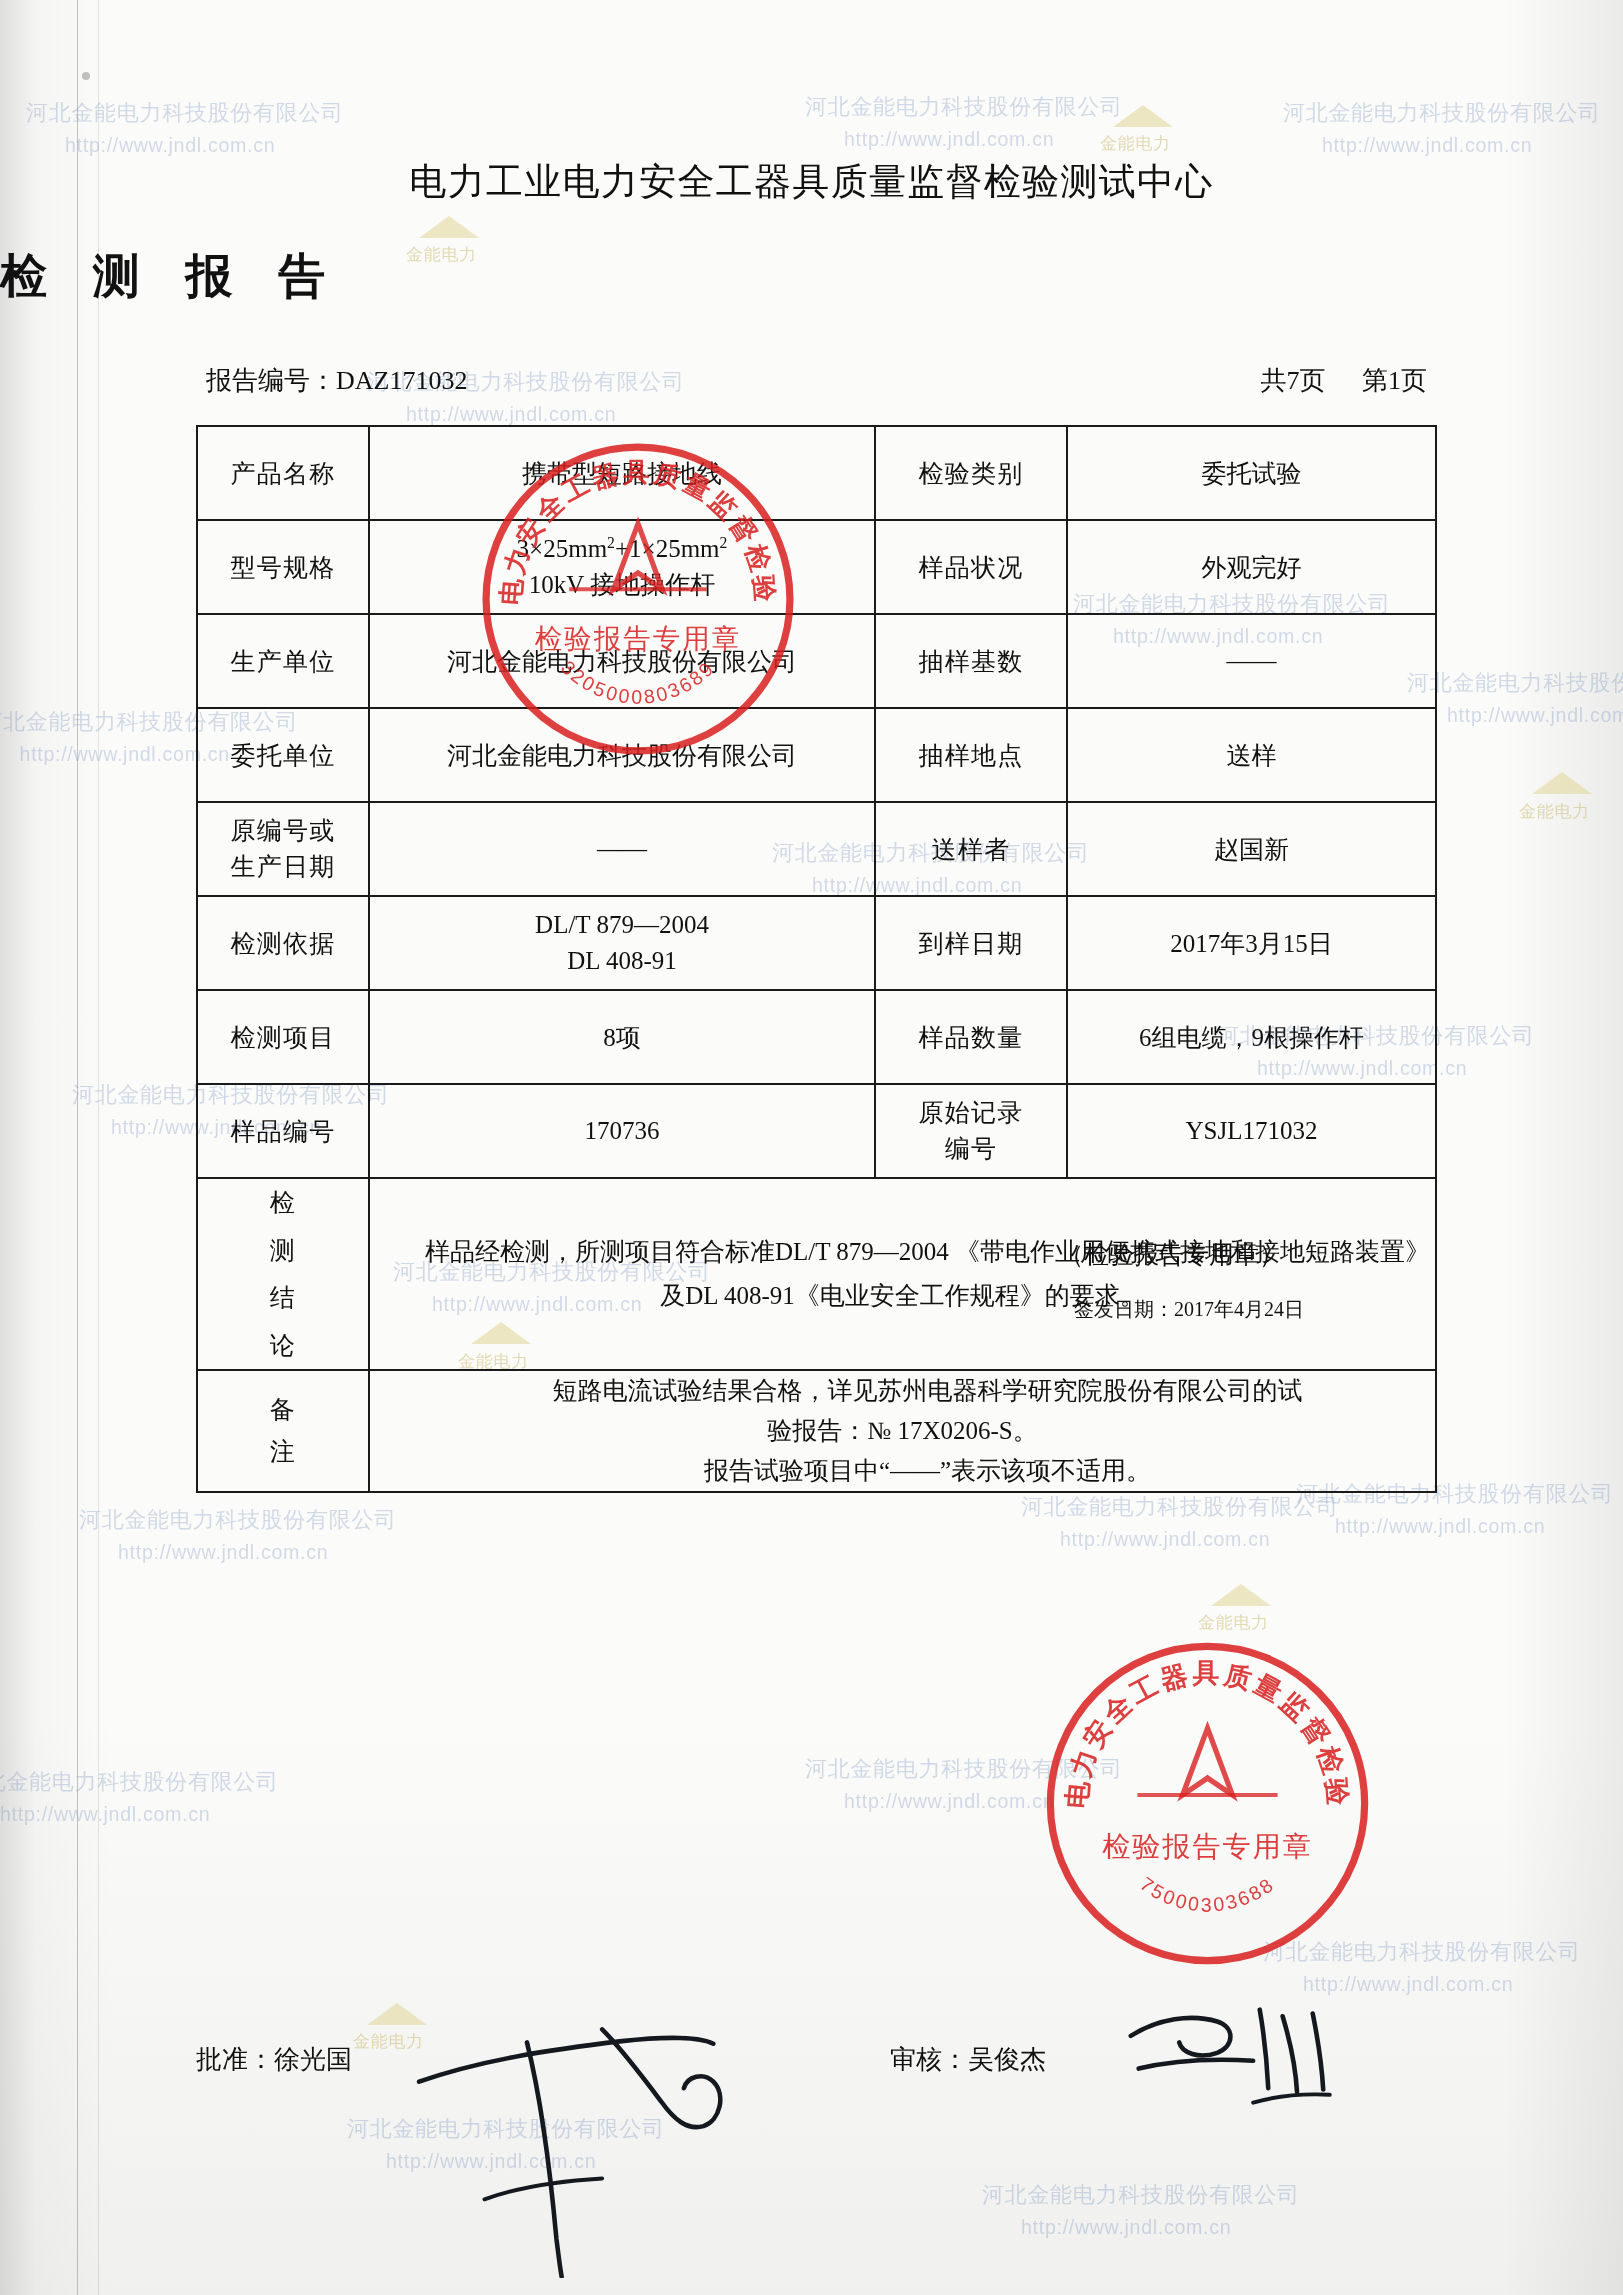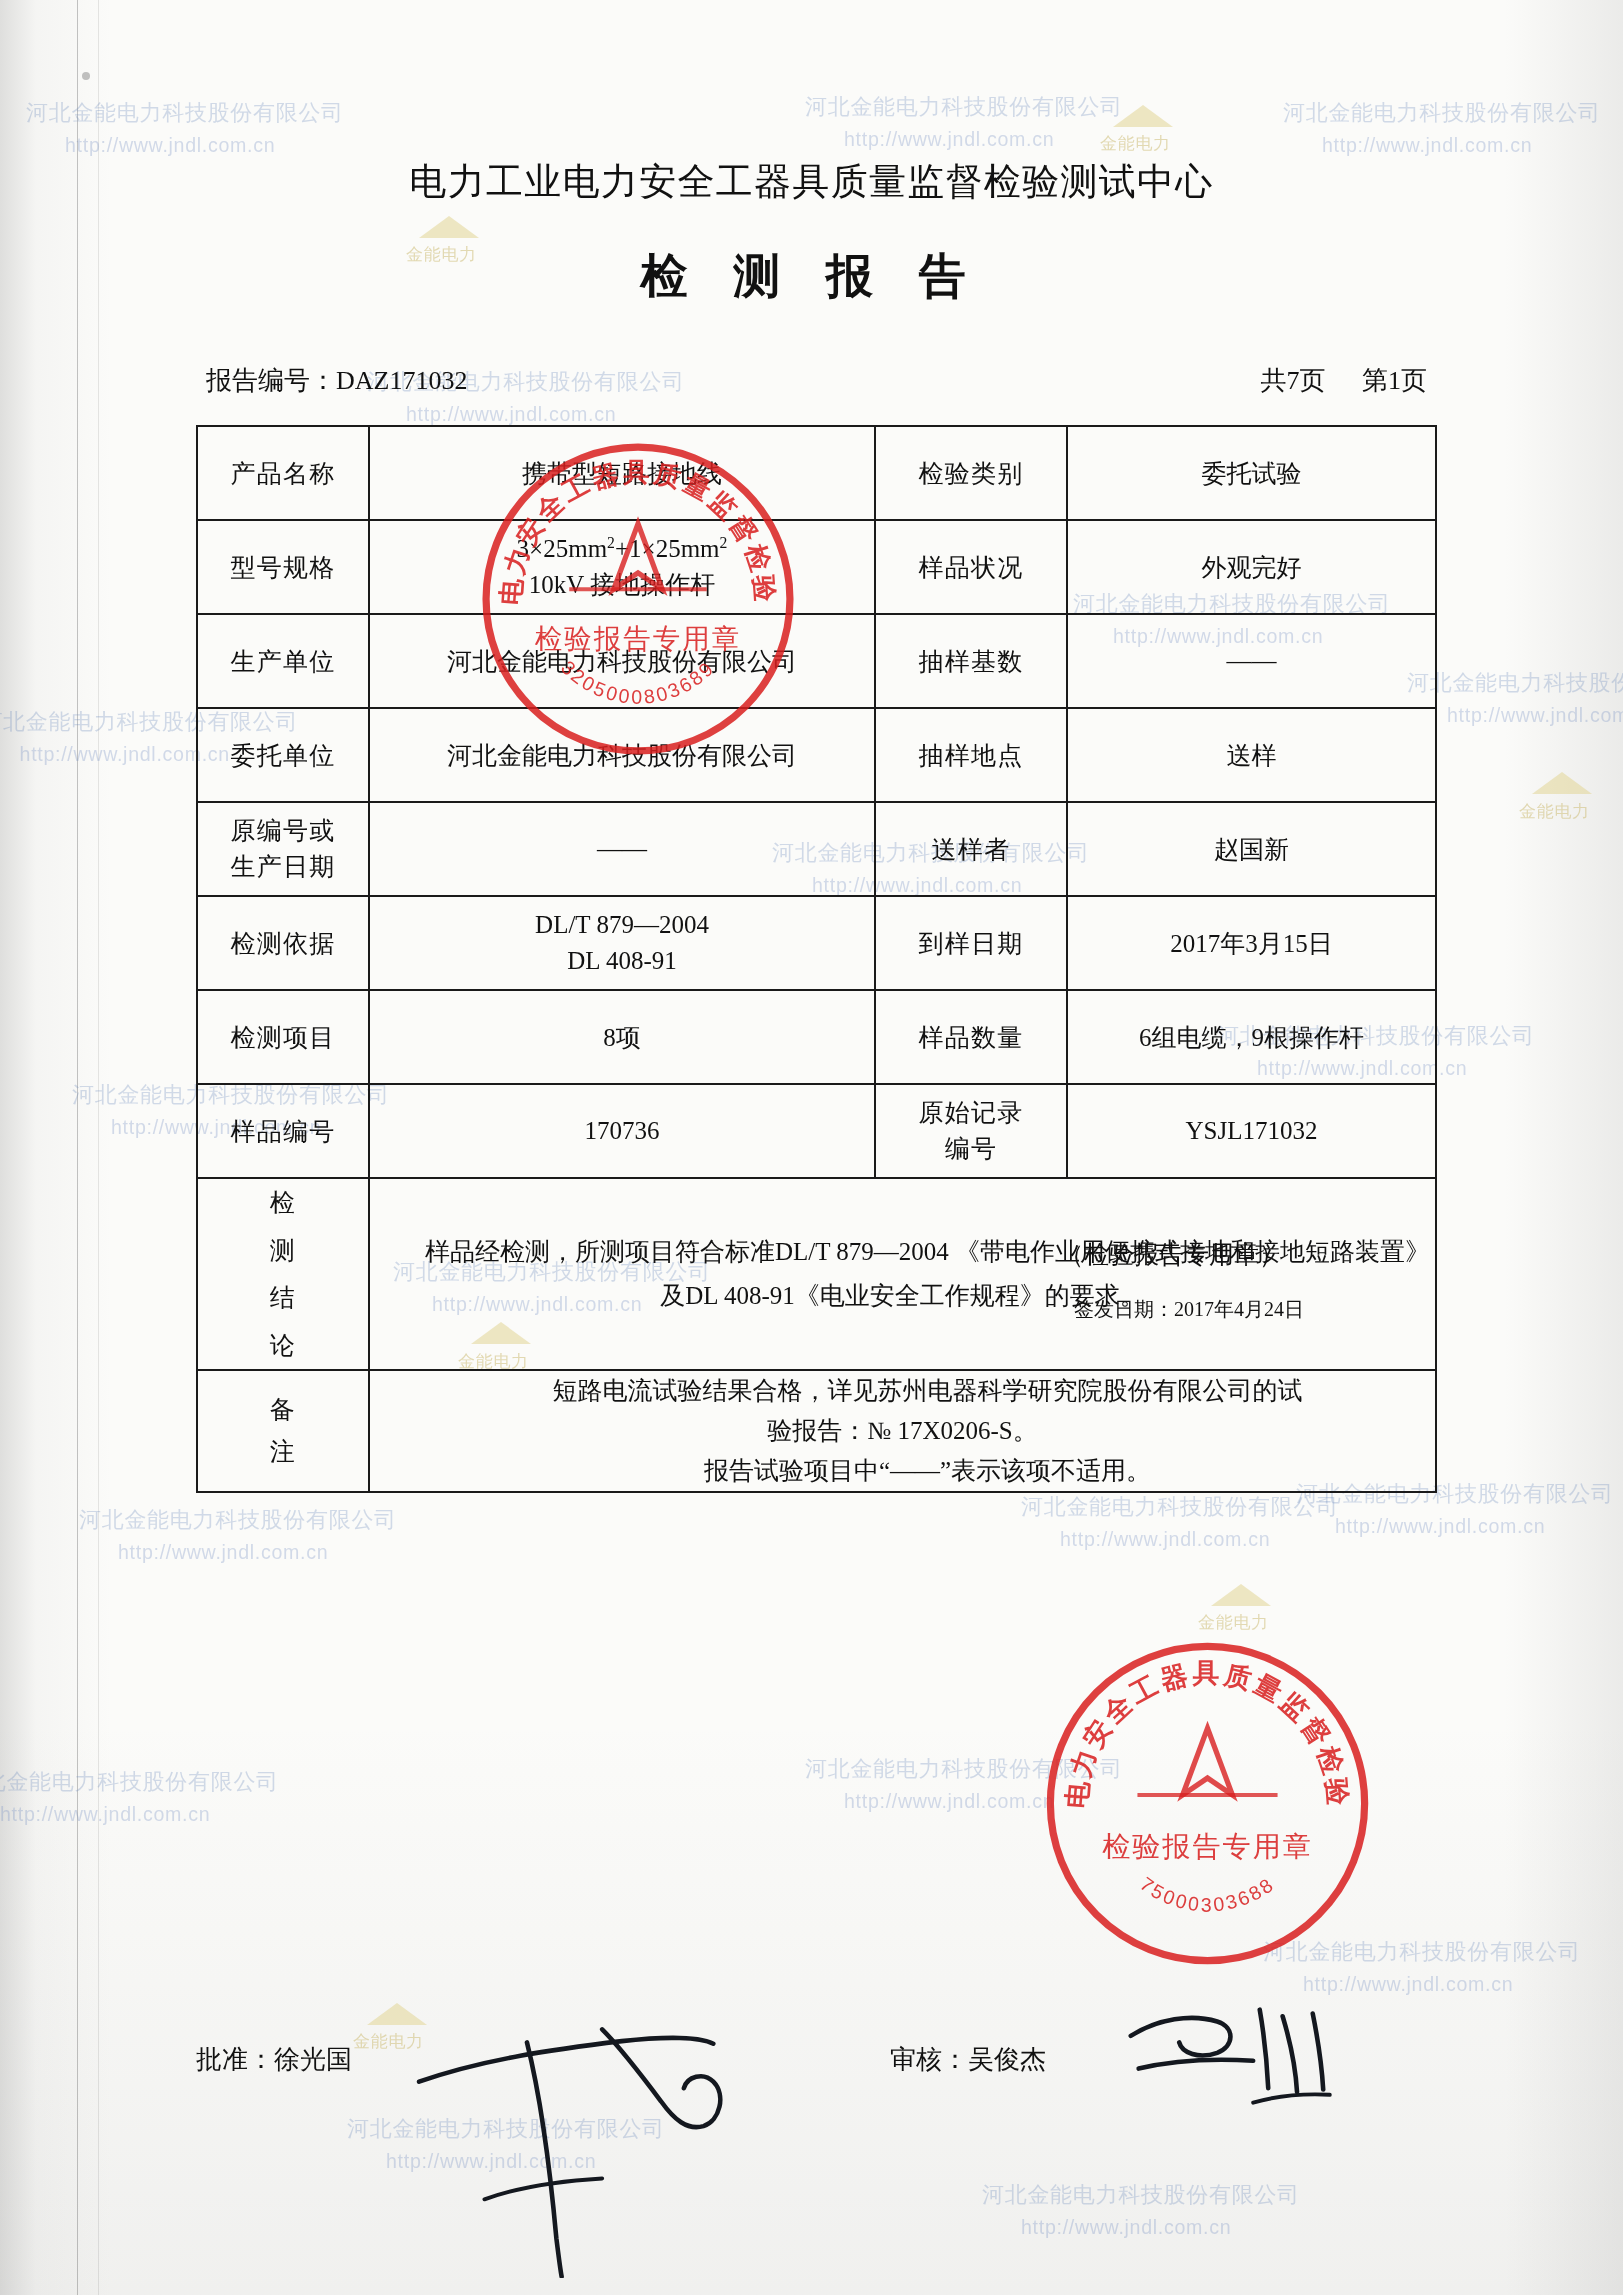--- a/index.html
+++ b/index.html
@@ -80,21 +80,20 @@
     text-align: center;
     font-size: 37px;
     letter-spacing: 1.3px;
     color: #111;
     font-family: "Liberation Serif", serif;
   }
   .doc-title2 {
     position: absolute;
     left: 0; right: 0;
     top: 245px;
-    text-align: center;
     font-size: 47px;
     letter-spacing: 17px;
     color: #111;
     font-weight: bold;
   }
   .report-no {
     position: absolute;
     left: 206px;
     top: 363px;
     font-size: 26px;

